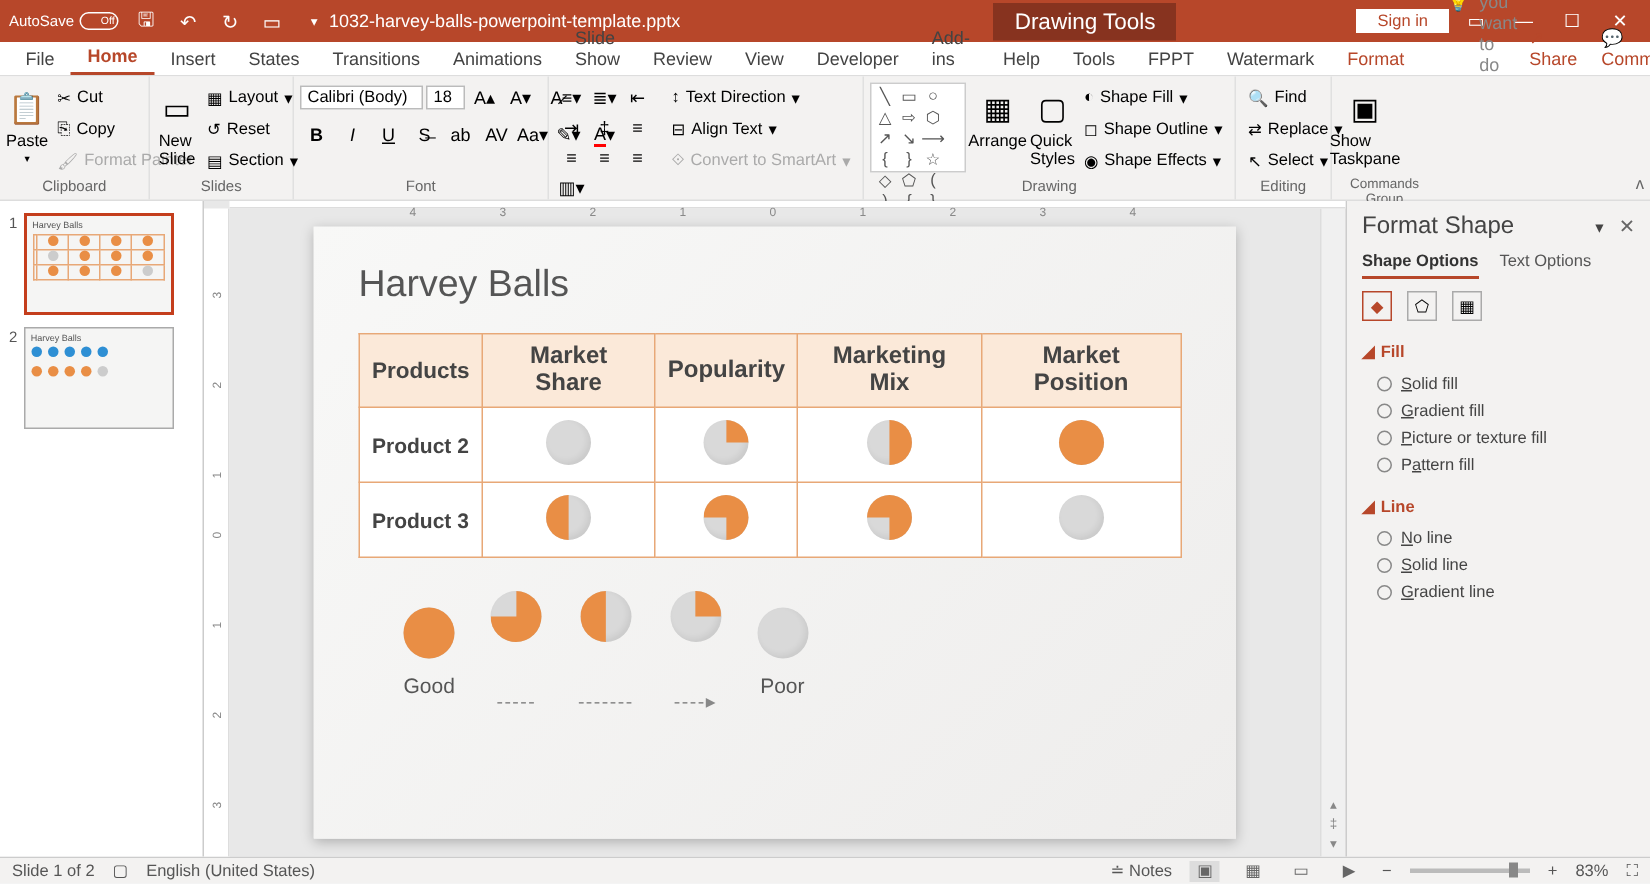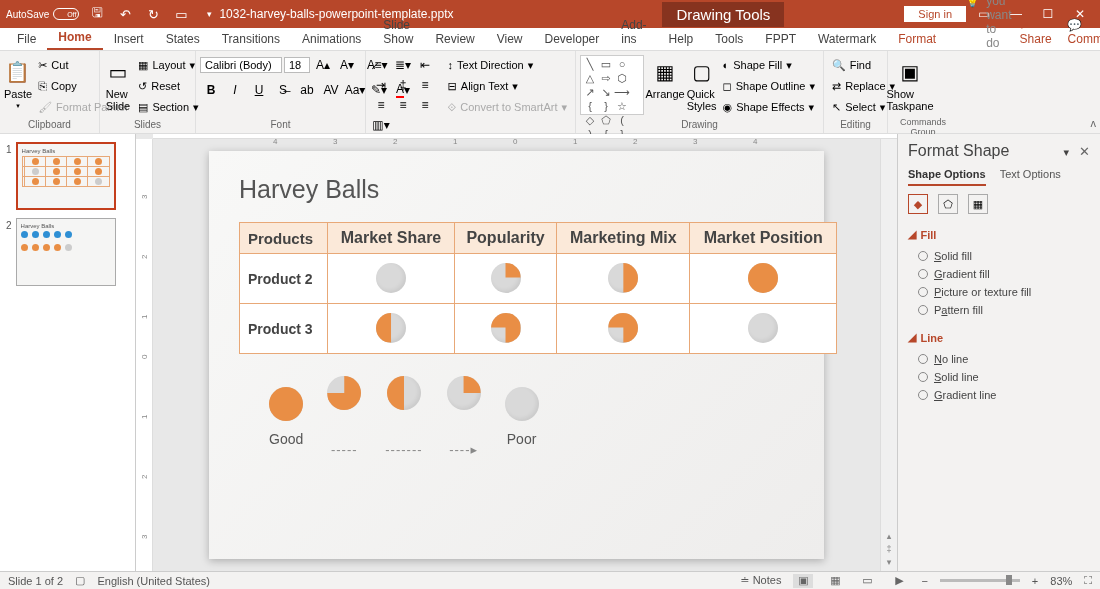--- a/index.html
+++ b/index.html
@@ -47,21 +47,21 @@
 .tdot{width:7px;height:7px;border-radius:50%;display:inline-block;background:#e98e45}
 .rulerspace{flex:1;display:flex;flex-direction:column;background:#e8e8e8}
 .hruler{height:17px;background:#fff;border-bottom:1px solid #ddd;position:relative;font-size:8px;color:#888;margin-left:17px}
 .hruler span{position:absolute;top:3px}
 .canvas-wrap{flex:1;display:flex}
 .vruler{width:17px;background:#fff;border-right:1px solid #ddd;position:relative;font-size:8px;color:#888}
 .vruler span{position:absolute;left:4px;transform:rotate(-90deg);transform-origin:left top}
 .slide-area{flex:1;display:flex;align-items:center;justify-content:center;position:relative;padding:12px}
 .slide{width:615px;height:408px;background:linear-gradient(135deg,#f8f8f7,#eeedec);box-shadow:0 2px 8px rgba(0,0,0,0.25);padding:24px 30px;position:relative}
 .slide-title{font-size:25px;color:#555;font-weight:400;margin-bottom:18px}
-.hb-table{width:598px;border:1px solid #e8a877;border-collapse:collapse}
+.hb-table{width:549px;border:1px solid #e8a877;border-collapse:collapse}
 .hb-table th,.hb-table td{border:1px solid #e8a877;padding:6px 8px;text-align:center;color:#444}
 .hb-table th{background:#fbe9d9;font-size:16px;}
 .hb-table th:first-child{font-style:normal;font-weight:700;text-align:left;font-size:15px}
 .hb-table td:first-child{text-align:left;font-weight:600;font-size:14px;background:#fff}
 .hb-table td{background:#fff;height:50px}
 .harvey{width:30px;height:30px;border-radius:50%;background:#d9d9d9;display:inline-block;position:relative;box-shadow:inset -2px -2px 4px rgba(0,0,0,0.07)}
 .harvey::after{content:"";position:absolute;inset:0;border-radius:50%;background:#e98e45}
 .hv-0::after{display:none}
 .hv-25::after{clip-path:polygon(50% 0,100% 0,100% 50%,50% 50%)}
 .hv-50::after{clip-path:polygon(50% 0,100% 0,100% 100%,50% 100%)}

